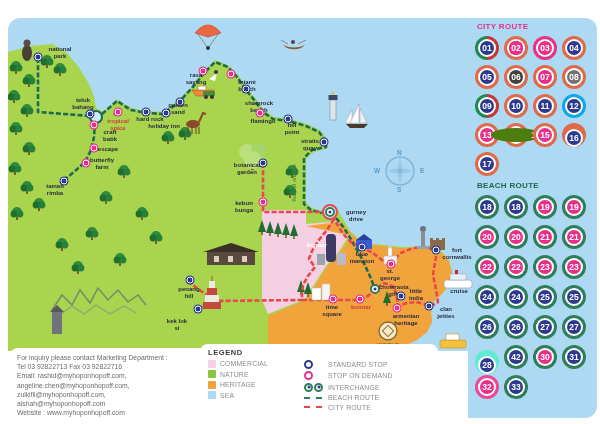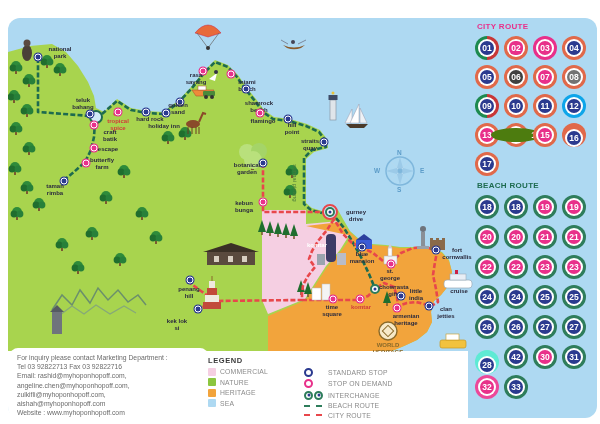--- a/index.html
+++ b/index.html
@@ -26,21 +26,21 @@
   .badge{position:absolute;width:24px;height:24px;border-radius:50%;
          display:flex;align-items:center;justify-content:center;}
   .b-in{width:18px;height:18px;border-radius:50%;background:#fff;
         display:flex;align-items:center;justify-content:center;}
   .b-num{width:14px;height:14px;border-radius:50%;color:#fff;font-size:8.5px;font-weight:bold;
          display:flex;align-items:center;justify-content:center;}
 
   
   #contact-box{position:absolute;left:10px;top:348px;width:184px;height:62px;background:#fff;
        border-radius:8px;padding:5px 7px;font-size:6.8px;line-height:1.35;color:#6b6b6b;}
-  #legend-box{position:absolute;left:200px;top:352px;width:222px;height:64px;background:#fff;
+  #legend-box{position:absolute;left:200px;top:344px;width:222px;height:64px;background:#fff;
        border-radius:8px;padding:4px 8px;}
   .lg-title{font-size:7.5px;font-weight:bold;color:#3a3a3a;letter-spacing:.6px;}
   .lg-cols{display:flex;}
   #lg-areas{width:96px;}
   .lg-row{display:flex;align-items:center;gap:4px;margin-top:2.6px;}
   .lg-label{font-size:6.8px;color:#8a8a8a;letter-spacing:.2px;}
   .lg-sw{width:8px;height:8px;border-radius:1px;flex:0 0 auto;}
   .lg-ic{width:20px;display:flex;align-items:center;justify-content:flex-start;gap:1px;flex:0 0 auto;}
   .lg-dot{width:9px;height:9px;border-radius:50%;background:#fff;box-sizing:border-box;position:relative;}
   .lg-dot.navy{border:2.5px solid #2b3a8f;}

